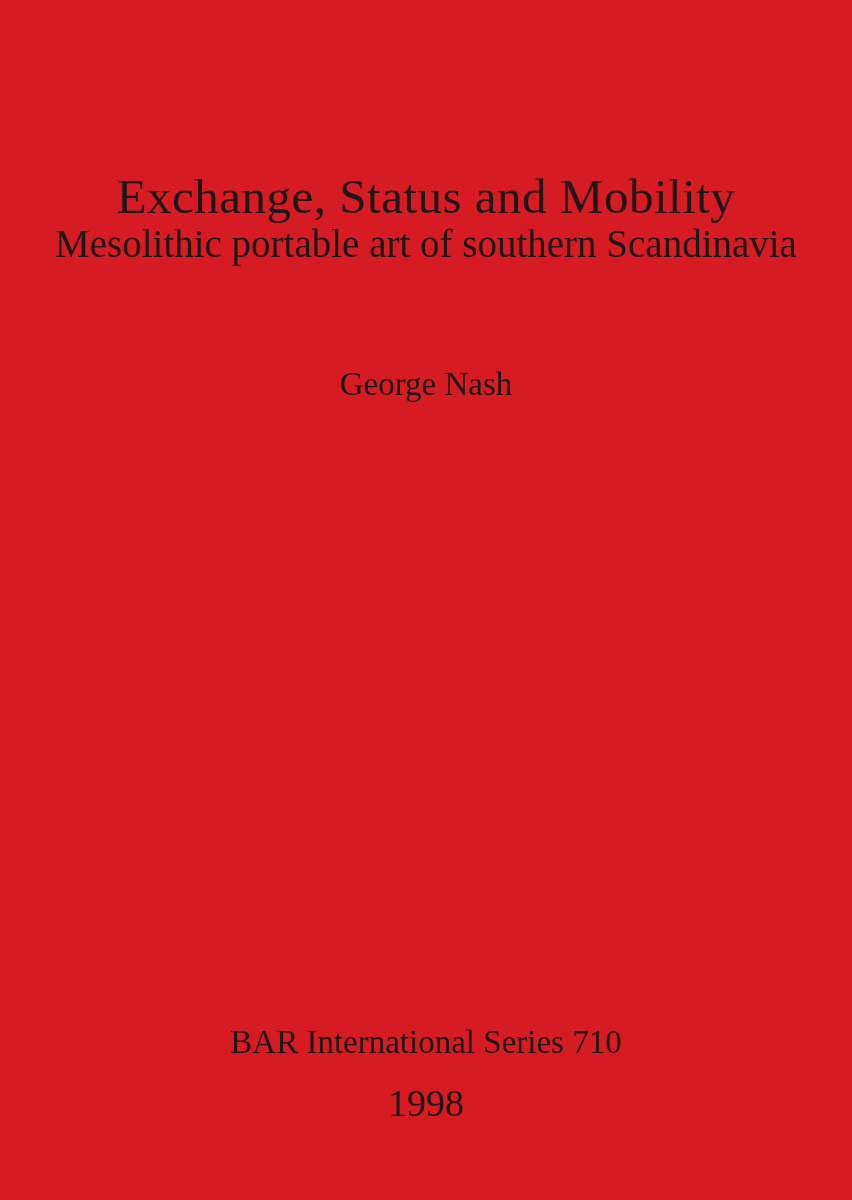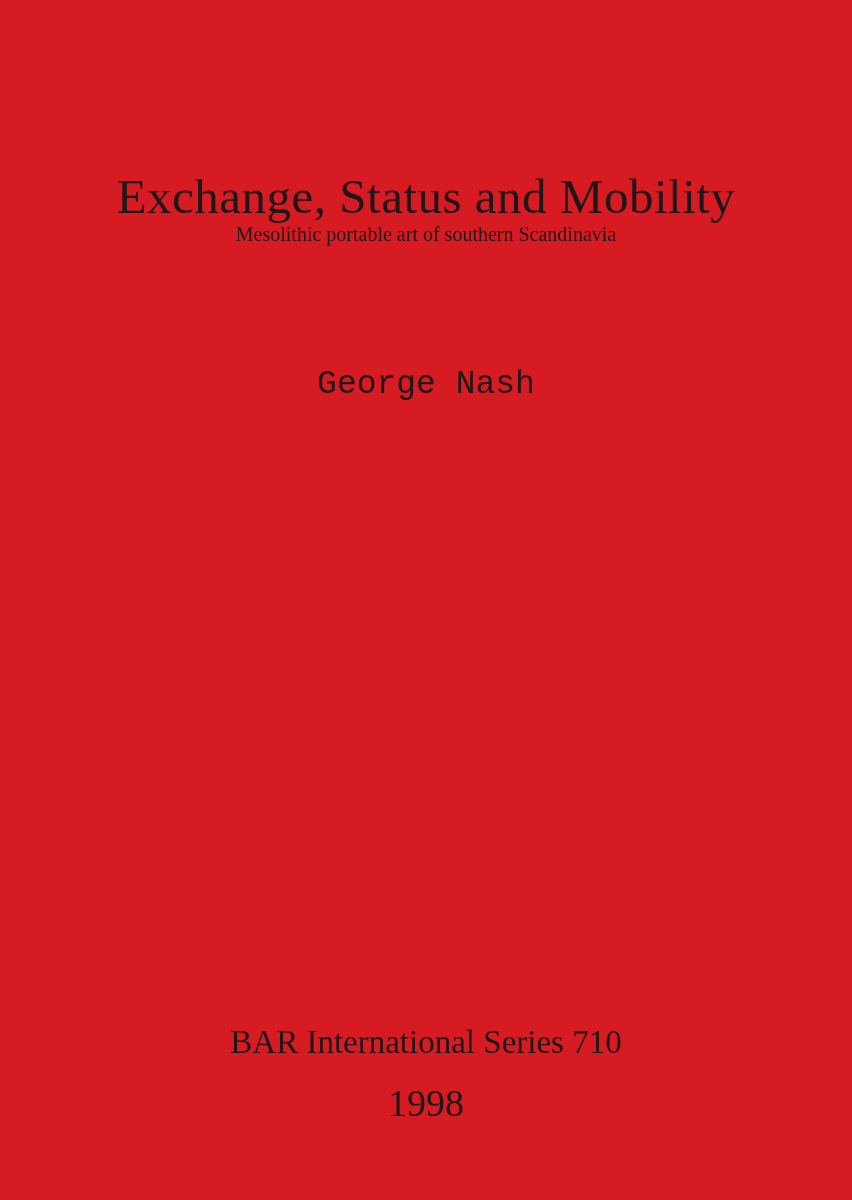--- a/index.html
+++ b/index.html
@@ -25,26 +25,25 @@
     line-height: 1;
   }
   .title {
     top: 148px;
     font-size: 49px;
     letter-spacing: 0.5px;
     margin-top: 24px;
   }
   .subtitle {
     top: 224px;
-    font-size: 20px;
+    font-size: 39px;
   }
   .author {
     top: 368px;
     font-size: 33px;
-    font-family: Liberation Mono, monospace;
   }
   .series {
     top: 1026px;
     font-size: 33px;
   }
   .year {
     top: 1084px;
     font-size: 38px;
   }
 </style>

